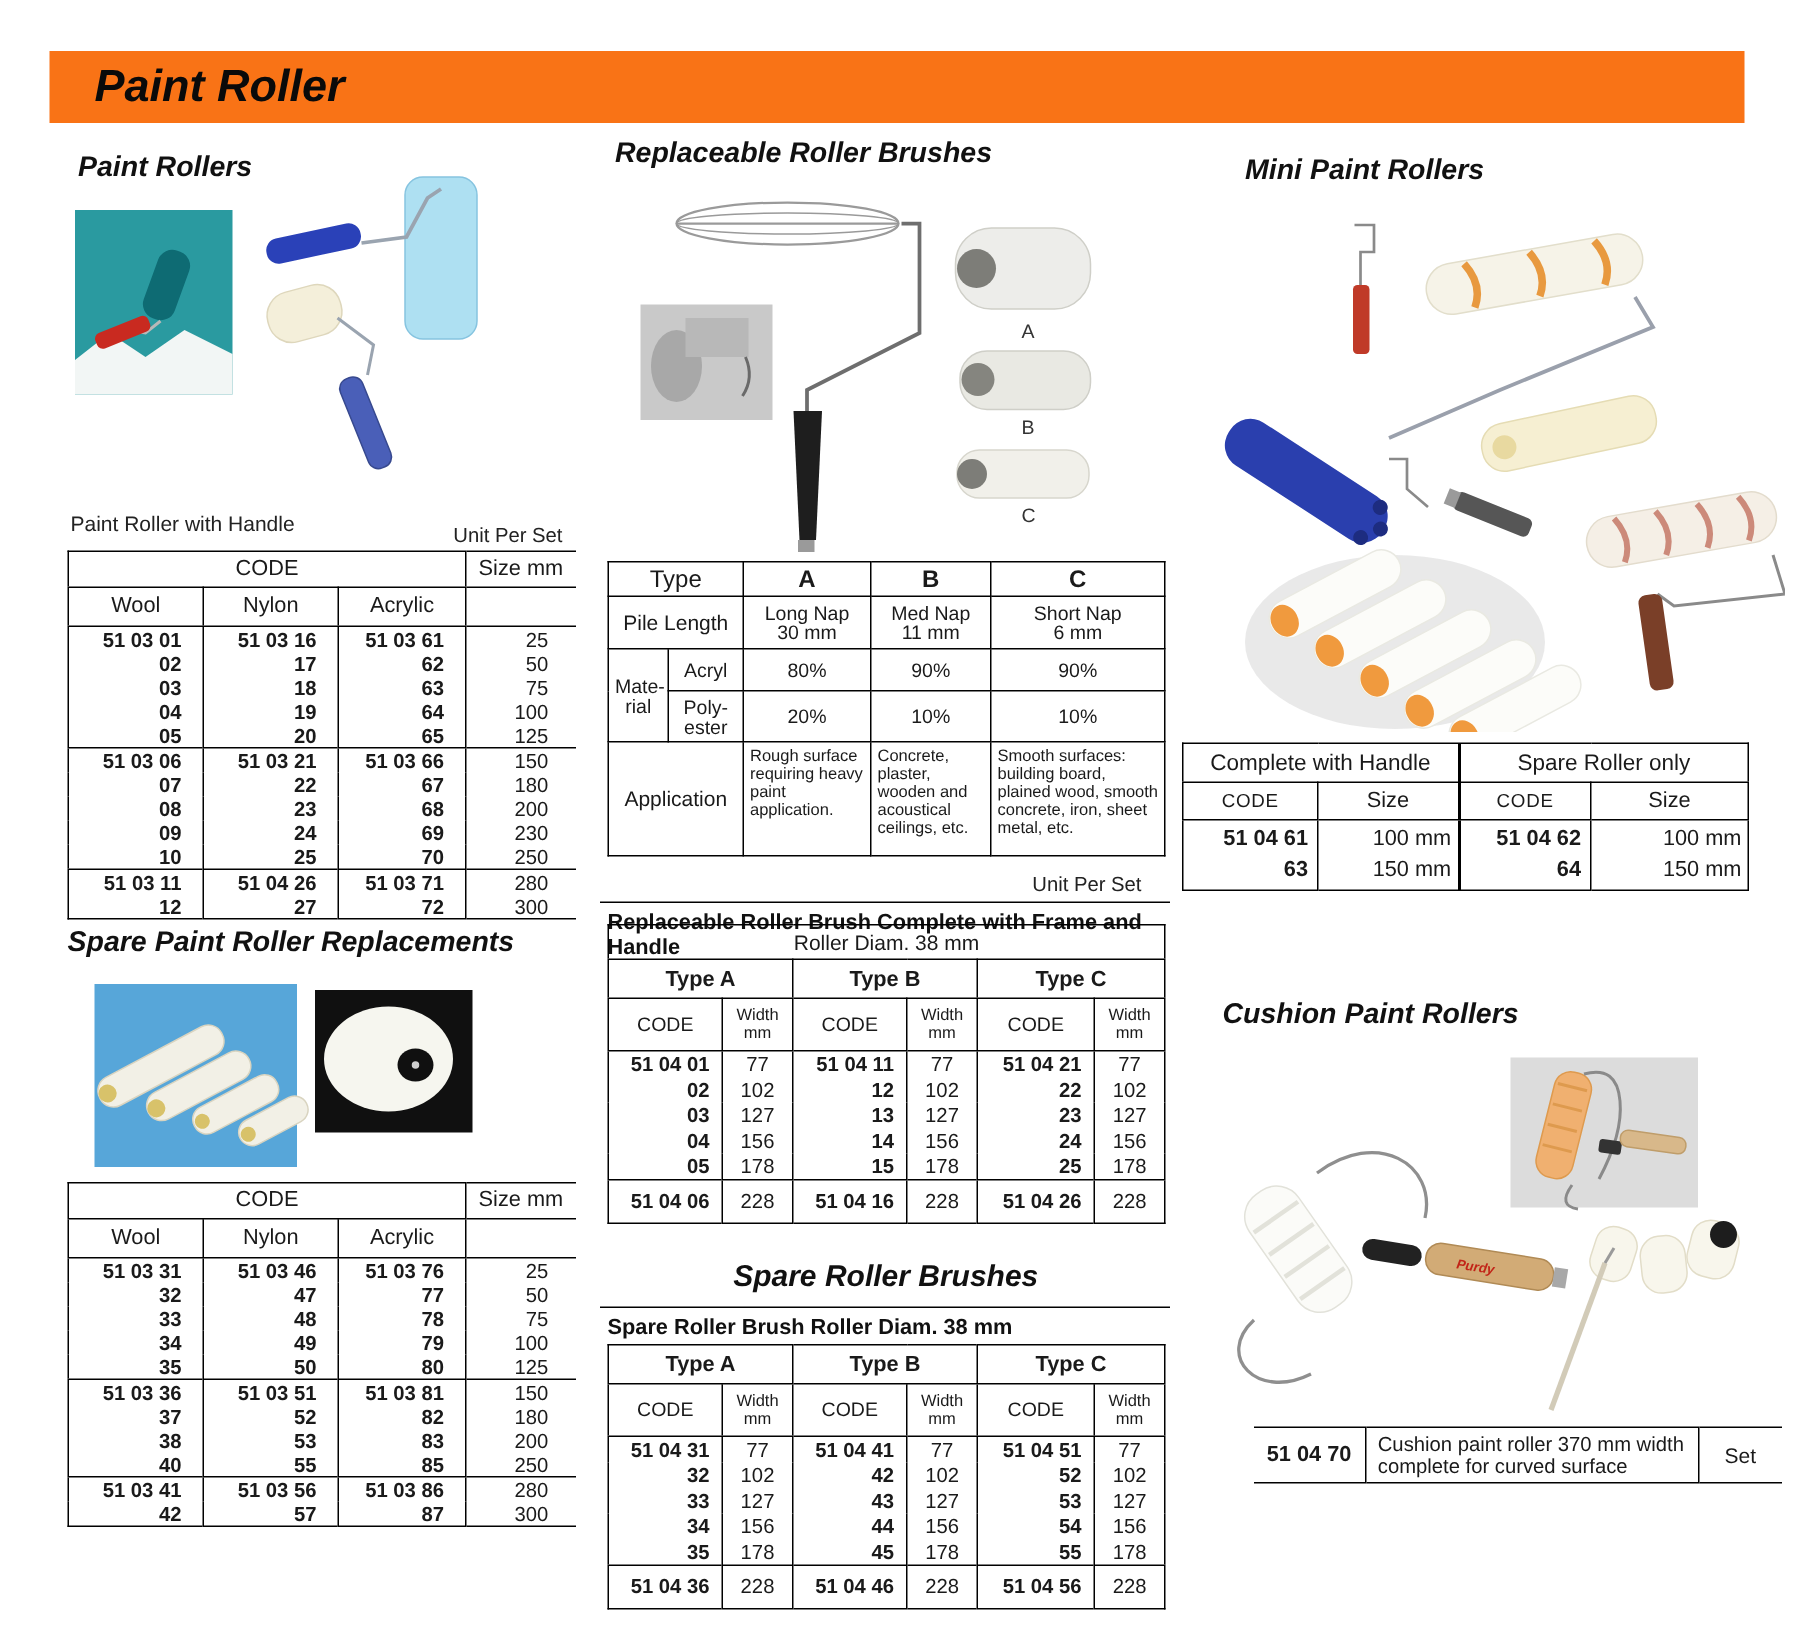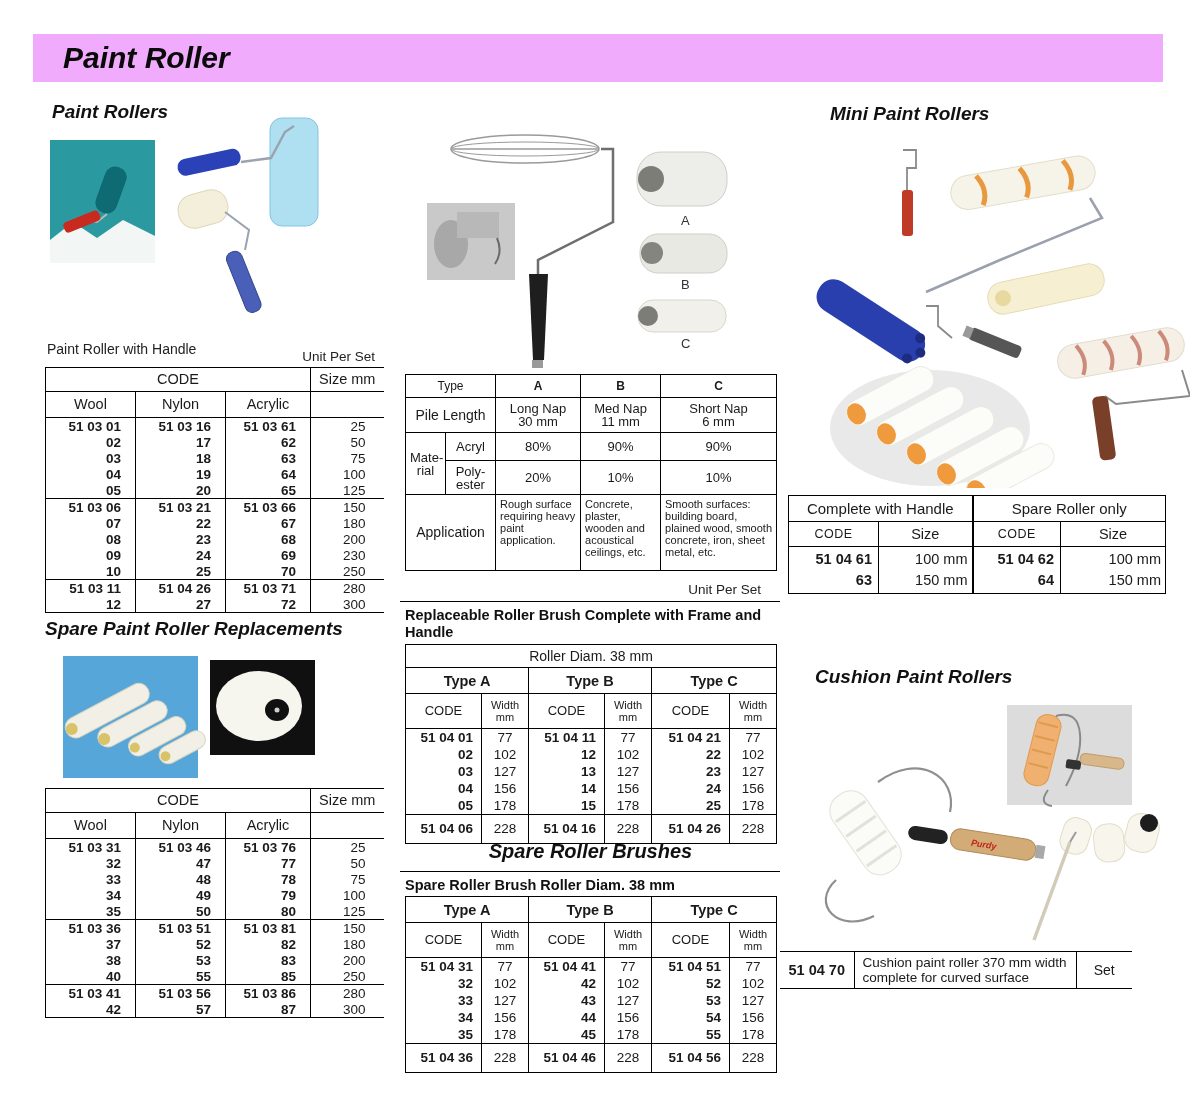--- a/index.html
+++ b/index.html
@@ -1,19 +1,19 @@
 <!DOCTYPE html>
 <html><head>
 <meta charset="utf-8">
 <style>
   html,body{margin:0;padding:0;background:#fff;}
   .page{position:relative;width:1204px;height:1096px;background:#fff;overflow:hidden;
         font-family:"Liberation Sans", sans-serif;color:#111;}
   .abs{position:absolute;}
-  .title-bar{background:#f0abfc;}
+  .title-bar{background:#f97316;}
   .title-bar span{display:block;padding-left:30px;line-height:48px;
       font-size:30px;font-weight:bold;font-style:italic;color:#0a0a0a;}
   .sec-title{font-size:19px;font-weight:bold;font-style:italic;white-space:nowrap;}
   .caption{font-size:14px;color:#222;}
   .caption-bold{font-size:14.5px;font-weight:bold;color:#111;line-height:1.15;}
   .unit{font-size:13.5px;text-align:right;color:#222;}
   .rule{border-top:1.5px solid #000;height:0;}
   .pre{white-space:pre-line;}
 
   table{border-collapse:collapse;table-layout:fixed;font-size:13.5px;color:#1a1a1a;}
@@ -37,21 +37,21 @@
   .w-table tr.thdr td{height:25px;text-align:center;font-weight:bold;font-size:14.5px;}
   .w-table tr.chdr td{height:34px;text-align:center;font-size:13px;}
   .w-table tr.chdr td.wh{font-size:11px;line-height:12px;}
   .w-table td.code{text-align:right;padding-right:8px;font-weight:bold;}
   .w-table td.num{text-align:center;}
   .w-table tr.tot td{height:28px;}
 
   
   .type-table{width:371px;border:1px solid #000;}
   .type-table td{border:1px solid #000;text-align:center;font-size:13px;line-height:13px;}
-  .type-table tr.r1 td{height:22px;font-size:12px;}
+  .type-table tr.r1 td{height:22px;font-size:16px;}
   .type-table tr.r2 td{height:34px;}
   .type-table td.app{font-size:11px;line-height:12px;text-align:left;vertical-align:top;padding:3px 4px;}
   .type-table td.lab{font-size:14px;}
 
   
   .mini-table{width:377px;border:1px solid #000;}
   .mini-table td{text-align:center;}
   .mini-table tr.g td{height:25px;font-size:15px;}
   .mini-table tr.h td{height:24px;}
   .mini-table td.codeh{font-size:12.5px;letter-spacing:.5px;}
@@ -301,20 +301,21 @@
         </tr>
         <tr>
           <td class="code">42</td>
           <td class="vl code">57</td>
           <td class="vl code">87</td>
           <td class="vl size">300</td>
         </tr>
       </tbody>
     </table>
 
+  <div class="abs sec-title" style="left:410px;top:92px;">Replaceable Roller Brushes</div>
 
   <svg class="abs" style="left:405px;top:122px;" width="372" height="250" viewBox="0 0 372 250">
     <ellipse cx="120" cy="27" rx="74" ry="14" fill="none" stroke="#9a9a9a" stroke-width="1.5"></ellipse>
     <ellipse cx="120" cy="27" rx="74" ry="7" fill="none" stroke="#9a9a9a" stroke-width="1"></ellipse>
     <line x1="46" y1="27" x2="194" y2="27" stroke="#9a9a9a" stroke-width="1.5"></line>
     <rect x="22" y="81" width="88" height="77" fill="#c9c9c9"></rect>
     <ellipse cx="46" cy="122" rx="17" ry="24" fill="#a8a8a8"></ellipse>
     <rect x="52" y="90" width="42" height="26" fill="#b8b8b8"></rect>
     <path d="M 92 116 q 6 14 -2 26" stroke="#6a6a6a" stroke-width="2" fill="none"></path>
     <polyline points="196,27 208,27 208,100 133,138 133,152" fill="none" stroke="#6e6e6e" stroke-width="2.5"></polyline>
@@ -377,21 +378,21 @@
       <td class="app">Smooth surfaces: building board, plained wood, smooth concrete, iron, sheet metal, etc.</td>
     </tr>
   </tbody>
     </table>
 
   <div class="abs unit" style="left:405px;top:582px;width:356px;">Unit Per Set</div>
   <div class="abs rule" style="left:400px;top:601px;width:380px;"></div>
 
   <div class="abs caption-bold" style="left:405px;top:607px;width:362px;">Replaceable Roller Brush Complete with Frame and Handle</div>
 
-  <table class="abs w-table" id="comp-table" style="left:405px;top:644px;padding-left:45px;">
+  <table class="abs w-table" id="comp-table" style="left:405px;top:616px;padding-left:45px;">
       <colgroup>
         <col style="width: 76px;">
         <col style="width: 47px;">
         <col style="width: 76px;">
         <col style="width: 47px;">
         <col style="width: 78px;">
         <col style="width: 47px;">
       </colgroup>
       <tbody>
         <tr>
@@ -669,21 +670,21 @@
         </g>
       <g transform="rotate(14 334 143)">
           <rect x="318" y="124" width="32" height="38" rx="13" fill="#f8f6ec" stroke="#e2ddc8"></rect>
         </g>
       <circle cx="341" cy="133" r="9" fill="#1d1d1d"></circle>
       <line x1="262" y1="152" x2="226" y2="250" stroke="#d2cbb8" stroke-width="3.5"></line>
       <polyline points="262,152 268,142" fill="none" stroke="#9a9a9a" stroke-width="2"></polyline>
     </g>
   </svg>
 
-  <table class="abs cush-table" style="left:780px;top:951px;">
+  <table class="abs cush-table" style="left:836px;top:951px;">
     <colgroup>
         <col style="width:74px">
         <col style="width:222px">
         <col style="width:56px">
       </colgroup>
     <tbody>
         <tr>
       <td class="code">51 04 70</td>
       <td class="vl desc">Cushion paint roller 370 mm width complete for curved surface</td>
       <td class="vl set">Set</td>

